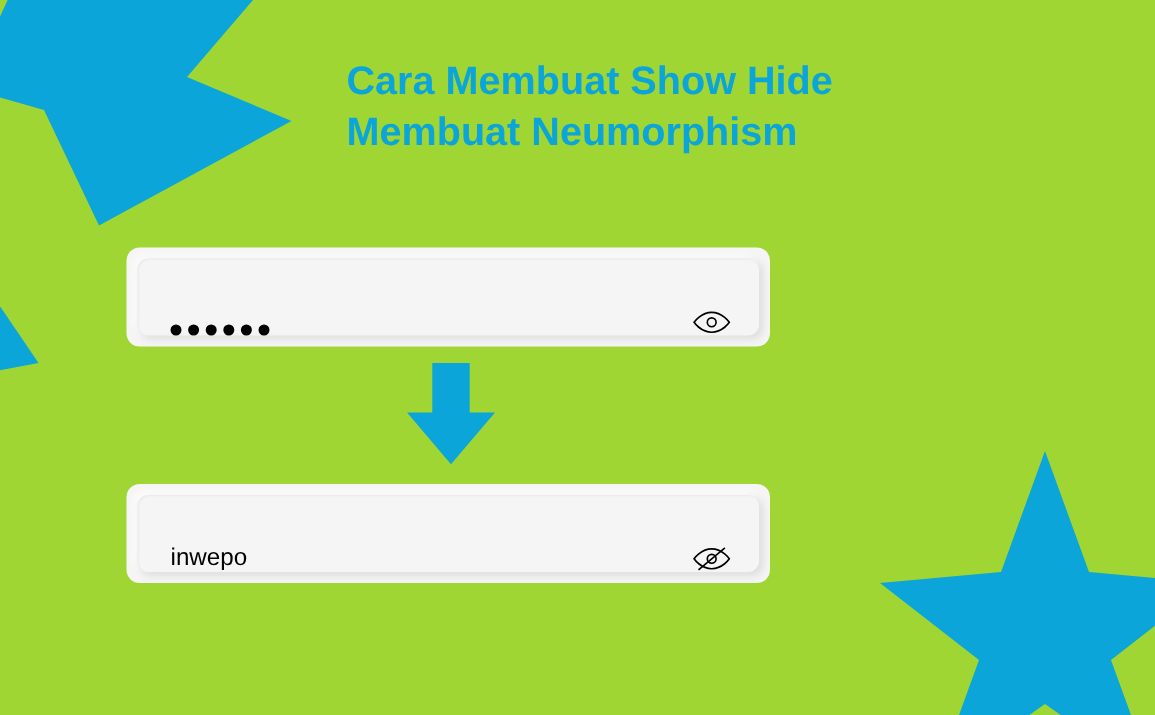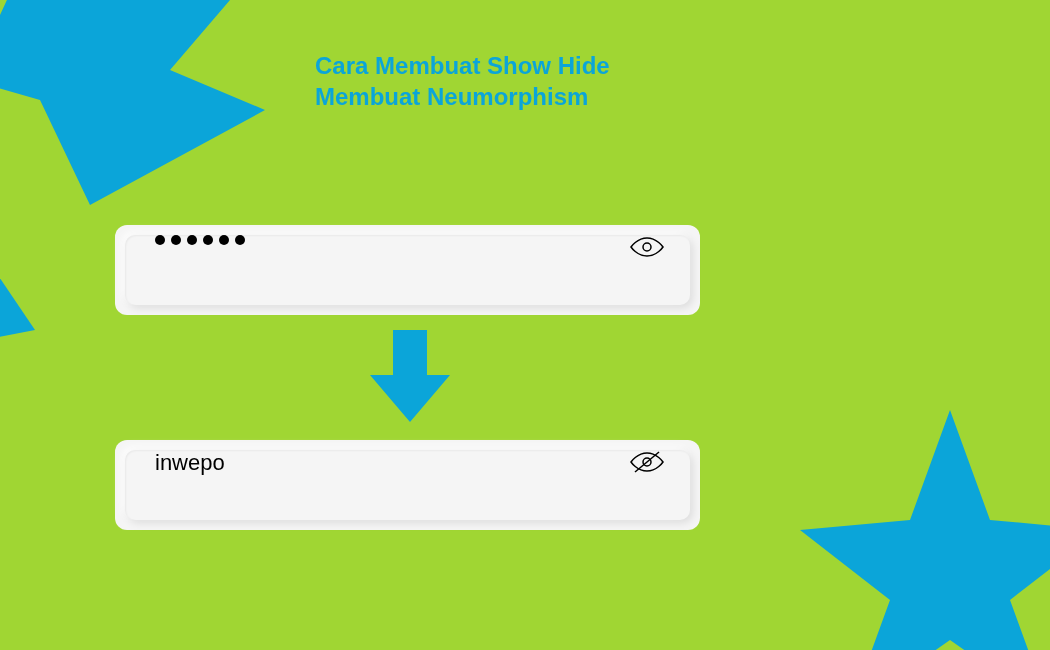--- a/index.html
+++ b/index.html
@@ -12,21 +12,21 @@
       height: 650px;
       background: #a0d633;
       position: relative;
       overflow: hidden;
       font-family: Arial, sans-serif;
     }
     .title {
       position: absolute;
       top: 50px;
       left: 315px;
-      font-size: 24px;
+      font-size: 36px;
       font-weight: bold;
       color: #0ba5d9;
       line-height: 1.3;
     }
     .shape-top-left {
       position: absolute;
       top: -50px;
       left: -30px;
     }
     .shape-mid-left {
@@ -59,21 +59,21 @@
       left: 10px;
       right: 10px;
       bottom: 10px;
       background: #f5f5f5;
       border-radius: 10px;
       box-shadow: 
         3px 3px 8px rgba(0,0,0,0.1),
         -3px -3px 8px rgba(255,255,255,0.9),
         inset 1px 1px 2px rgba(0,0,0,0.05);
       display: flex;
-      align-items: flex-start;
+      align-items: flex-end;
       padding: 0 20px;
       justify-content: space-between;
     }
     .password-dots {
       display: flex;
       gap: 6px;
       align-items: center;
       padding-left: 10px;
     }
     .dot {

